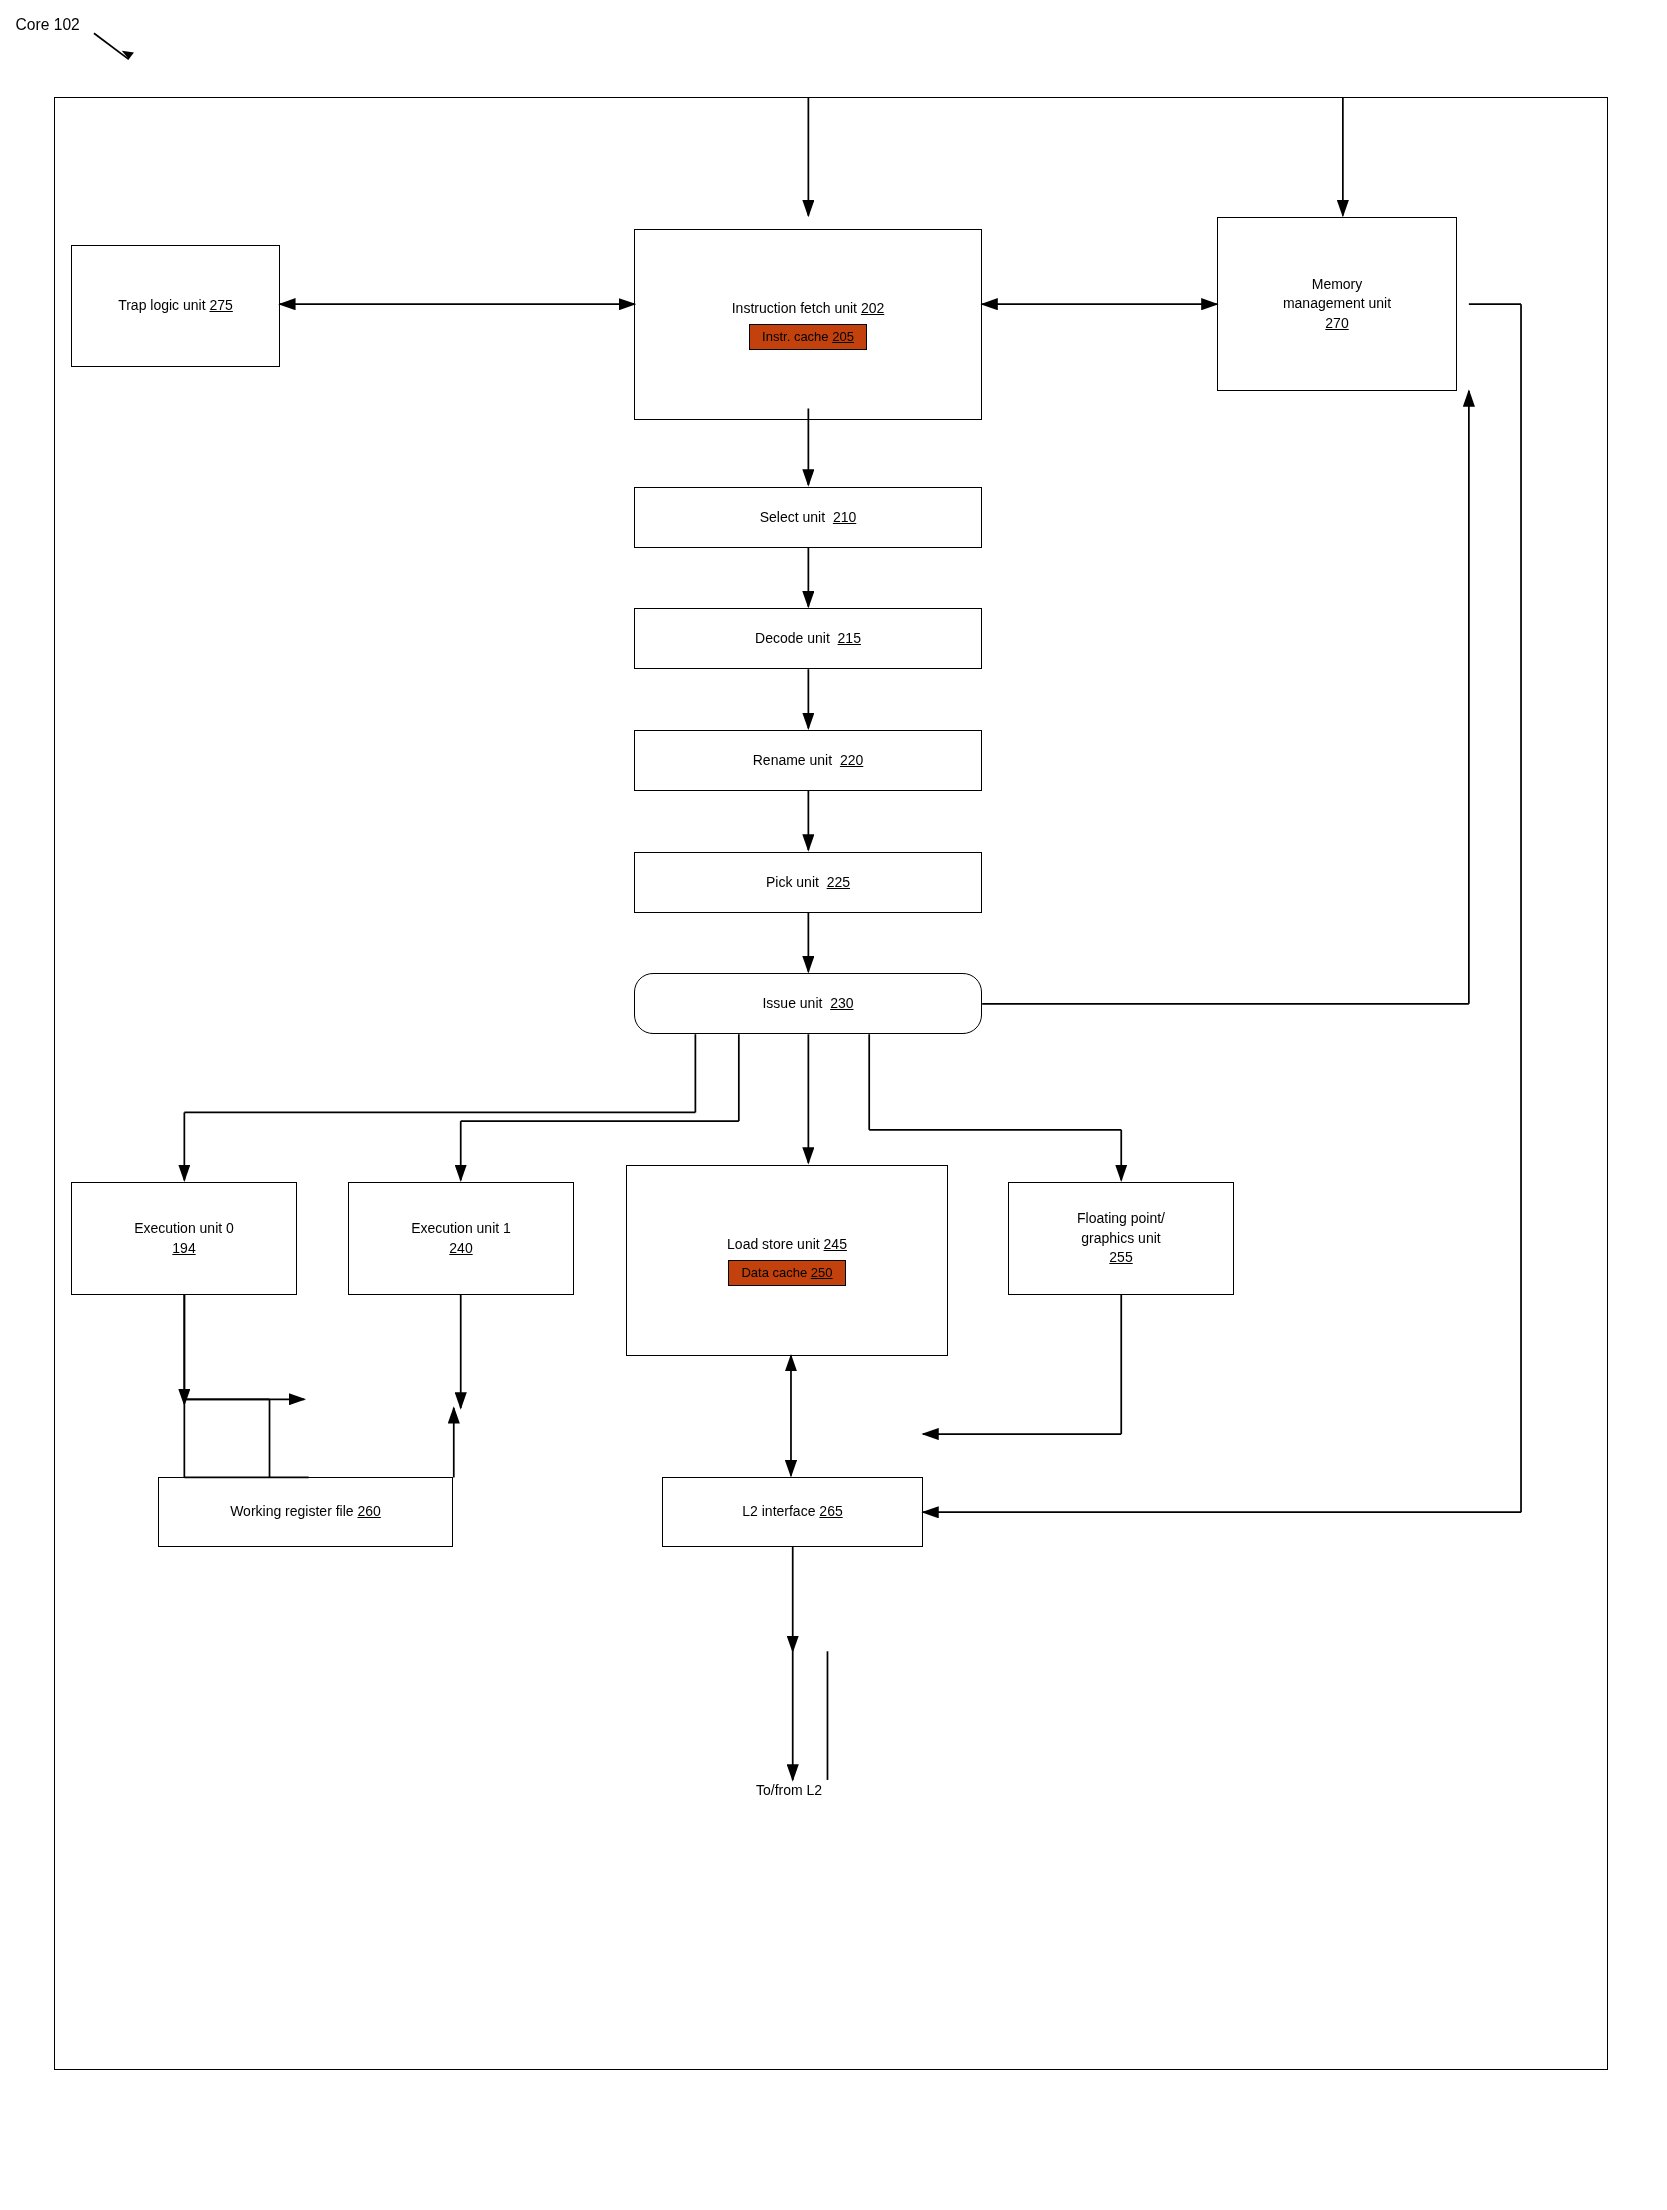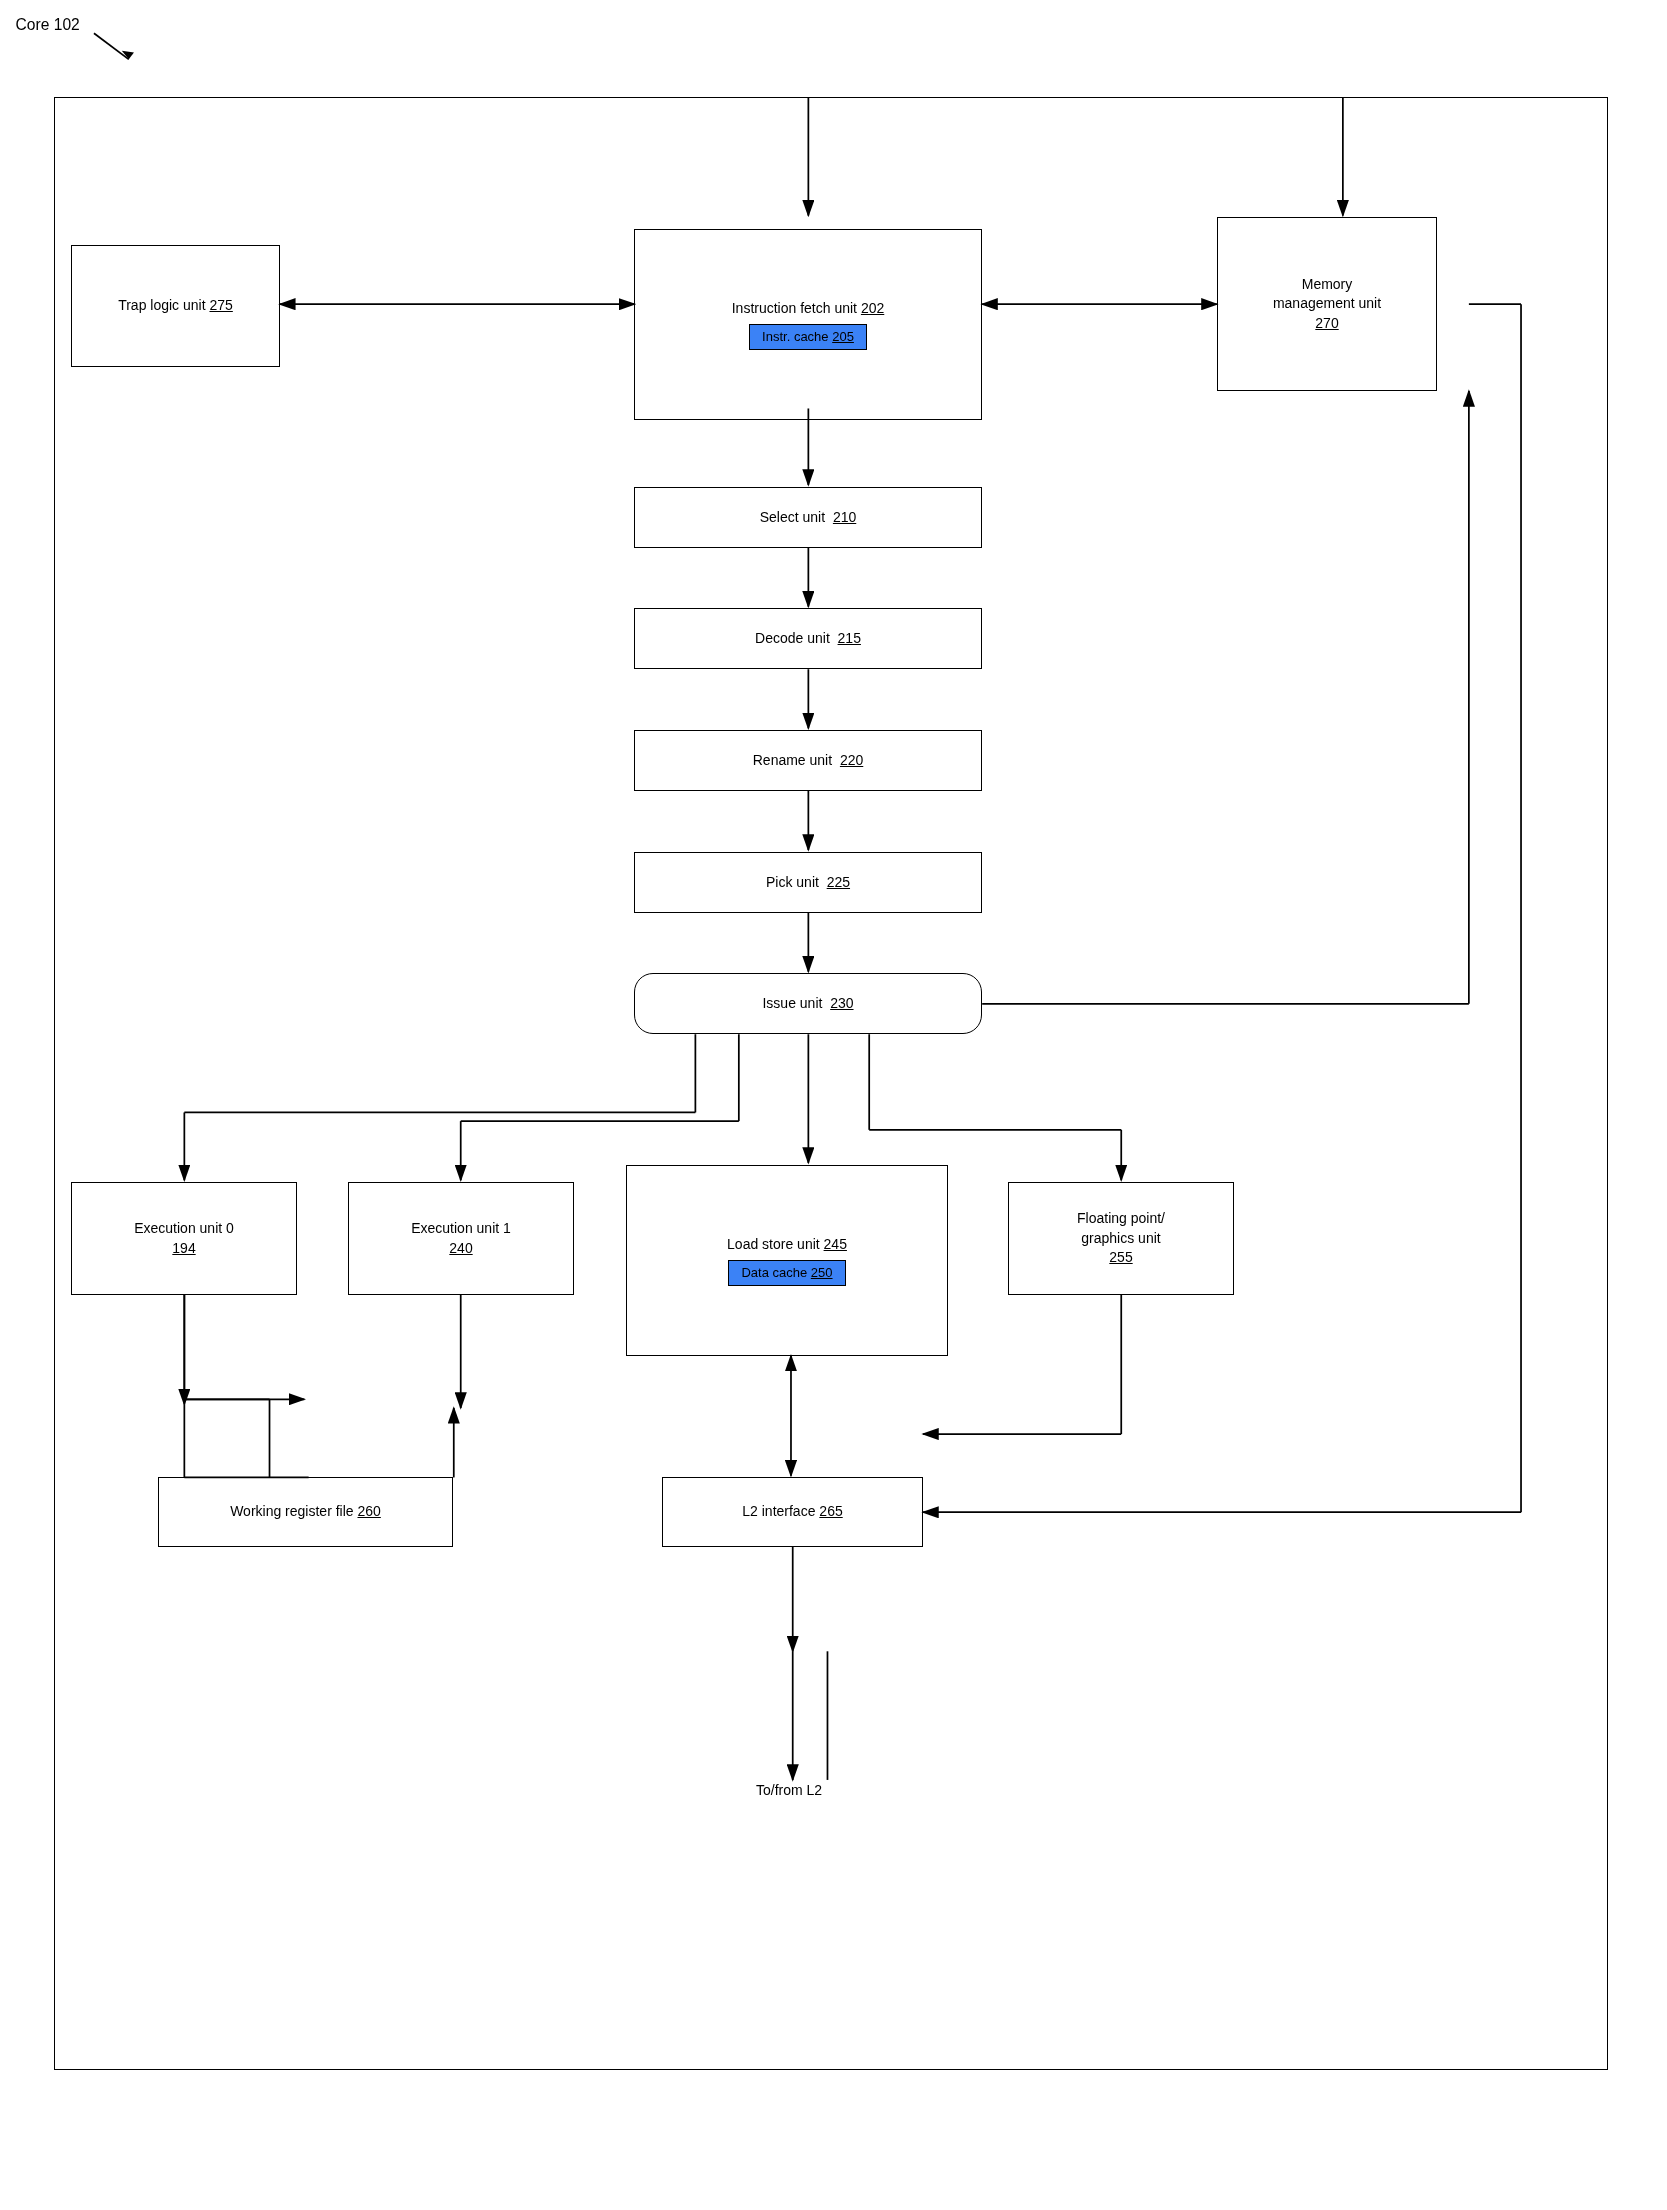--- a/index.html
+++ b/index.html
@@ -36,21 +36,21 @@
       font-size: 14px;
       line-height: 1.4;
     }
 
     .box .box-label u {
       text-decoration: underline;
     }
 
     .inner-box {
       border: 1.7px solid #000;
-      background: #3b82f6;
+      background: #c2410c;
       padding: 4.3px 12px;
       margin-top: 5.2px;
       font-size: 13px;
     }
 
     .inner-box u {
       text-decoration: underline;
     }
 
     
@@ -86,21 +86,21 @@
 
   <div class="box" style="left:71px;top:245px;width:209px;height:122px;">
     <span class="box-label">Trap logic unit <u>275</u></span>
   </div>
 
   <div class="box" style="left:634px;top:217px;width:348px;height:191px;margin-top:12px;">
     <span class="box-label">Instruction fetch unit <u>202</u></span>
     <div class="inner-box">Instr. cache <u>205</u></div>
   </div>
 
-  <div class="box" style="left:1217px;top:217px;width:220px;height:174px;">
+  <div class="box" style="left:1217px;top:217px;width:240px;height:174px;">
     <span class="box-label">Memory<br>management unit<br><u>270</u></span>
   </div>
 
   <div class="box" style="left:634px;top:487px;width:348px;height:61px;">
     <span class="box-label">Select unit &nbsp;<u>210</u></span>
   </div>
 
   <div class="box" style="left:634px;top:608px;width:348px;height:61px;">
     <span class="box-label">Decode unit &nbsp;<u>215</u></span>
   </div>

